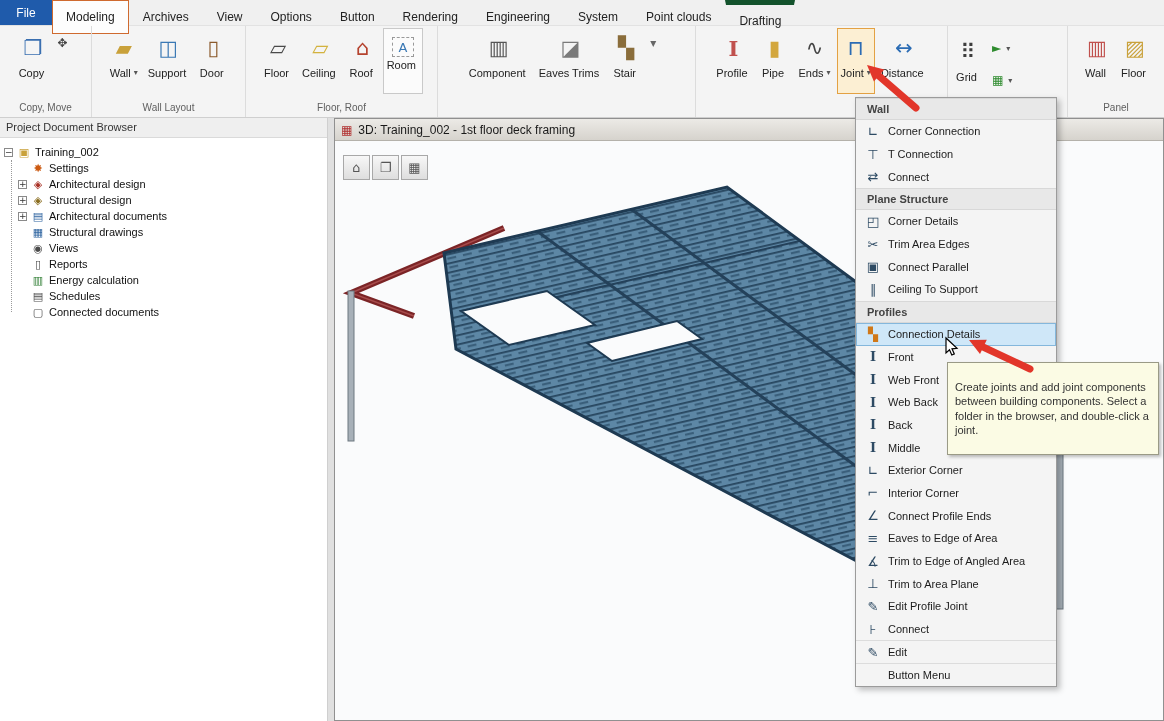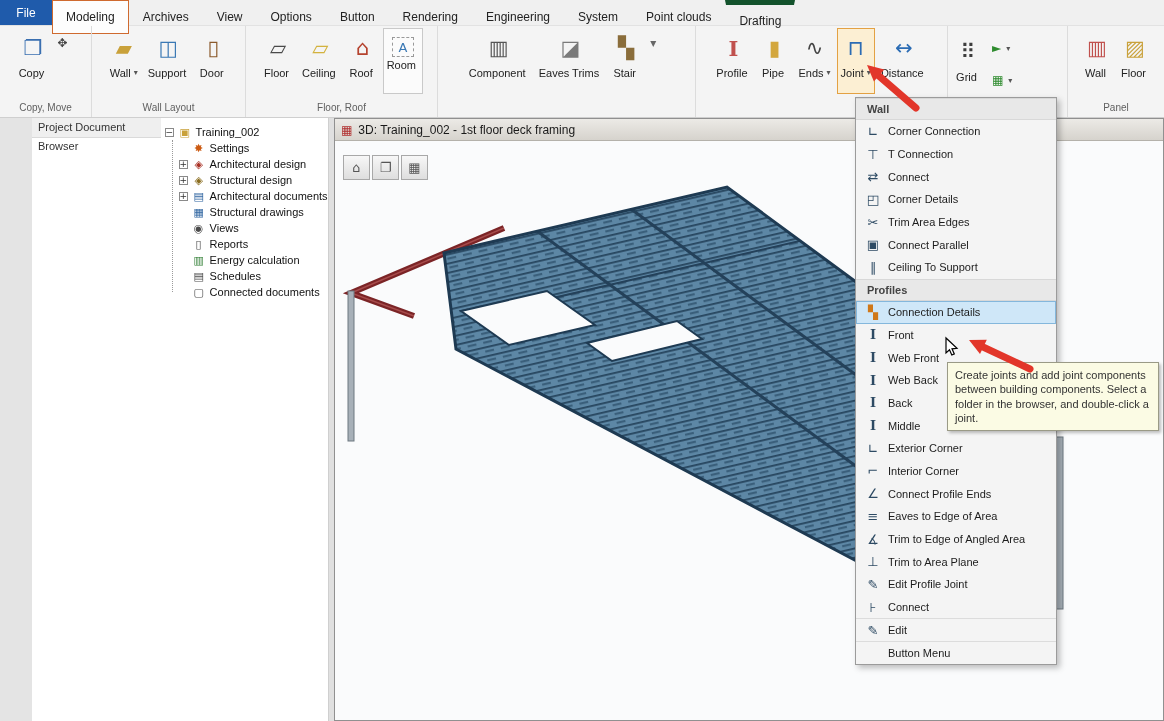--- a/index.html
+++ b/index.html
@@ -27,21 +27,21 @@
   .rlab { font-size:11px; color:#222; display:flex; align-items:center; gap:3px; height:15px; white-space:nowrap; }
   .rcaret { font-size:8px; color:#555; font-family:"DejaVu Sans",sans-serif; }
   .rbtn.small { flex-direction:row; min-width:22px; height:30px; align-items:center; gap:2px; padding:0 3px; }
   .rbtn.small .ricon { height:auto; font-size:12px; }
   .rbtn.small .rlab { height:auto; }
   .colwrap button:first-of-type { height:64px; }
   .rlabel { height:17px; line-height:15px; text-align:center; font-size:10px; color:#5f5f5f; white-space:nowrap; }
 
   
   .main { height:603px; display:flex; background:#e4e4e4; }
-  .browser { width:330px; background:#fff; border-right:1px solid #cfcfcf; display:flex; flex-direction:row;margin-left:32px; }
+  .browser { width:330px; background:#fff; border-right:1px solid #cfcfcf; display:flex; flex-direction:column; }
   .browser-header { height:20px; background:#efefef; border-bottom:1px solid #dadada; font-size:11px; color:#333; line-height:19px; padding-left:6px; }
   .tree { padding:6px 0 0 4px; position:relative; flex:1; }
   .tree::before { content:""; position:absolute; left:11px; top:22px; height:152px; border-left:1px dotted #9a9a9a; }
   .tree-row { height:16px; display:flex; align-items:center; gap:4px; font-size:11px; position:relative; }
   .tree-row.child { padding-left:14px; }
   .expander { width:9px; height:9px; line-height:7px; text-align:center; font-size:9px; color:#333; flex:none; visibility:hidden; background:#fff; font-family:"DejaVu Sans",sans-serif; }
   .expander.boxed { visibility:visible; border:1px solid #8a8a8a; z-index:1; }
   .ticon { width:14px; text-align:center; font-size:11px; flex:none; font-family:"DejaVu Sans",sans-serif; }
   .tlabel { white-space:nowrap; color:#111; }
   .splitter { width:6px; background:#e0e0e0; }
@@ -57,21 +57,21 @@
   
   .jmenu { position:absolute; left:855px; top:97px; width:202px; background:#f4f4f4; border:1px solid #9b9b9b; box-shadow:3px 3px 6px rgba(0,0,0,.25); z-index:40; }
   .jm-row { display:flex; align-items:center; height:22.7px; padding-left:8px; gap:6px; font-size:11px; color:#1c1c1c; position:relative; }
   .jm-row.header { background:#e8e8e8; font-weight:bold; color:#444; height:22px; border-top:1px solid #d8d8d8; border-bottom:1px solid #d8d8d8; padding-left:11px; }
   .jm-row.selected { background:#cfe7f8; outline:1px solid #84b7dc; outline-offset:-1px; }
   .jm-row.sep { border-top:1px solid #dcdcdc; }
   .jm-icon { width:18px; text-align:center; color:#2d4a63; font-size:13px; flex:none; font-family:"DejaVu Sans",sans-serif; }
   .jm-icon.serif { font-family:"DejaVu Serif",serif; font-weight:bold; font-size:13px; }
 
   
-  .tooltip { position:absolute; left:947px; top:362px; width:212px; background:#fbfbe4; border:1px solid #9a9a86; box-shadow:2px 2px 3px rgba(0,0,0,.25); padding:5px 7px; font-size:11px; line-height:1.3; color:#333; z-index:50; }
+  .tooltip { position:absolute; left:947px; top:362px; width:212px; background:#fbfbe4; border:1px solid #9a9a86; box-shadow:2px 2px 3px rgba(0,0,0,.25); padding:17px 7px; font-size:11px; line-height:1.3; color:#333; z-index:50; }
 
   
   .annotations { position:absolute; inset:0; width:1164px; height:721px; pointer-events:none; z-index:60; }
 </style>
 </head>
 <body>
 
 <div class="menubar">
   <div class="file-btn">File</div>
   <div style="display:flex">
@@ -431,20 +431,24 @@
       <span class="jm-label">Corner Connection</span>
     </div>
     <div class="jm-row">
       <span class="jm-icon">⊤</span>
       <span class="jm-label">T Connection</span>
     </div>
     <div class="jm-row">
       <span class="jm-icon">⇄</span>
       <span class="jm-label">Connect</span>
     </div>
+    <div class="jm-row header">
+
+      <span class="jm-label">Plane Structure</span>
+    </div>
     <div class="jm-row">
       <span class="jm-icon">◰</span>
       <span class="jm-label">Corner Details</span>
     </div>
     <div class="jm-row">
       <span class="jm-icon">✂</span>
       <span class="jm-label">Trim Area Edges</span>
     </div>
     <div class="jm-row">
       <span class="jm-icon">▣</span>

